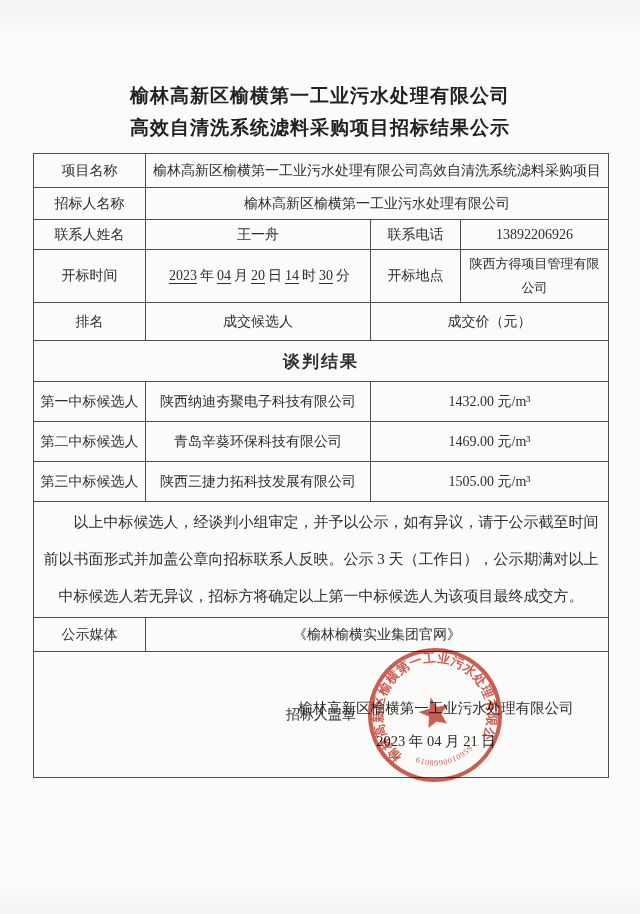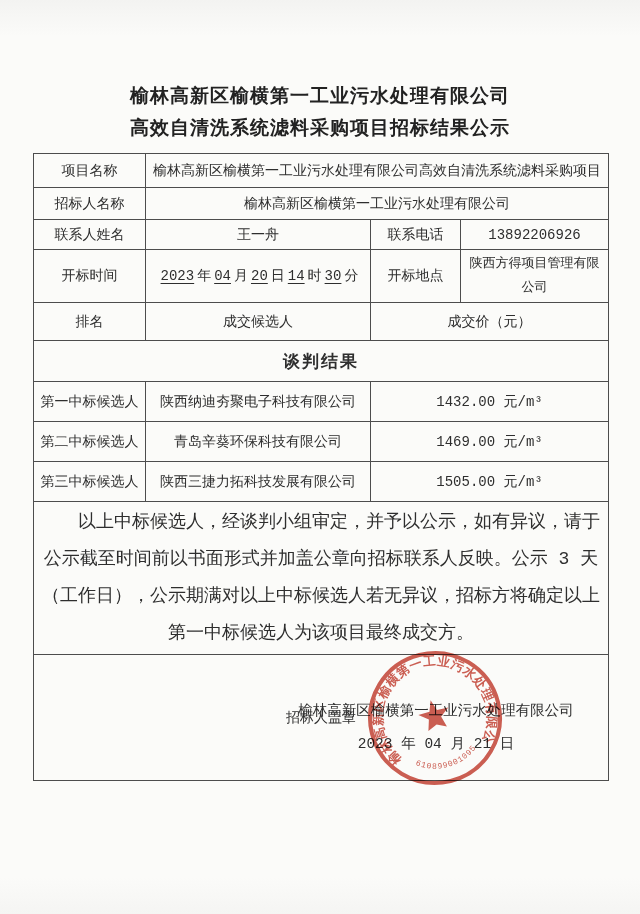--- a/index.html
+++ b/index.html
@@ -31,41 +31,40 @@
     width:575px;
     margin:9px 0 0 33px;
     font-size:14px;
   }
   table.doc td{
     border:1px solid #4d4d4d;
     padding:2px 4px;
     text-align:center;
     vertical-align:middle;
     color:#2e2e2e;
-    font-family:Liberation Mono, monospace;
   }
   td.lbl{ text-align:center; }
   td.place{ font-size:13px; padding:2px 2px; line-height:24px; }
   td.section{
     font-size:17px;
     font-weight:bold;
     letter-spacing:2px;
     height:36px;
   }
   .u{
     text-decoration:underline;
     text-underline-offset:3px;
     margin:0 3px;
   }
   td.para{
     text-align:justify;
     padding:6px 12px 10px 12px;
     line-height:37px;
     text-indent:2em;
-    font-size:18px;
+    font-size:15px;
   }
   td.sealcell{
     position:relative;
     height:121px;
     text-align:left;
     vertical-align:top;
     padding:6px 8px;
   }
   .seal-label{ font-size:14px; }
   .sig{
@@ -156,20 +155,24 @@
       <td style="padding:2px 1px">第三中标候选人</td>
       <td>陕西三捷力拓科技发展有限公司</td>
       <td colspan="2">1505.00 元/m³</td>
     </tr>
 
 
     <tr>
       <td colspan="4" class="para">以上中标候选人，经谈判小组审定，并予以公示，如有异议，请于公示截至时间前以书面形式并加盖公章向招标联系人反映。公示 3 天（工作日），公示期满对以上中标候选人若无异议，招标方将确定以上第一中标候选人为该项目最终成交方。</td>
     </tr>
 
+    <tr style="height:34px">
+      <td class="lbl">公示媒体</td>
+      <td colspan="3">《榆林榆横实业集团官网》</td>
+    </tr>
 
     <tr>
       <td colspan="4" class="sealcell">
         <div class="seal-label">招标人盖章</div>
         <div class="sig">
           <div>榆林高新区榆横第一工业污水处理有限公司</div>
           <div>2023 年 04 月 21 日</div>
         </div>
         <svg class="seal" viewBox="0 0 140 140" aria-hidden="true">
           <defs>

